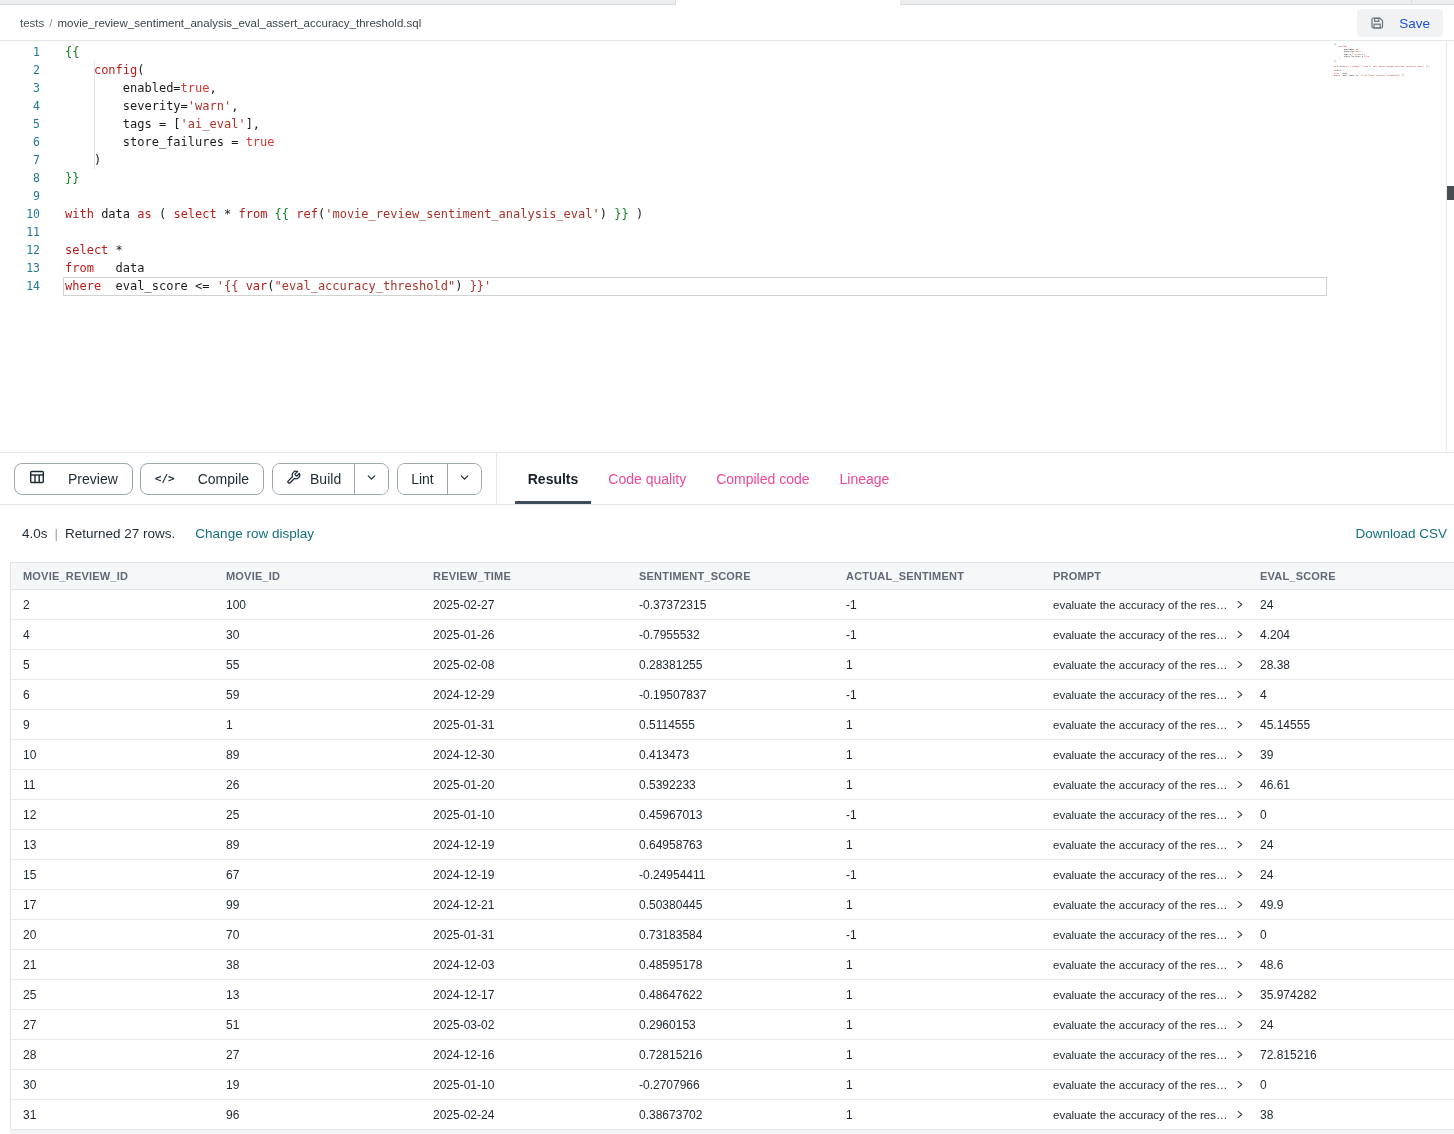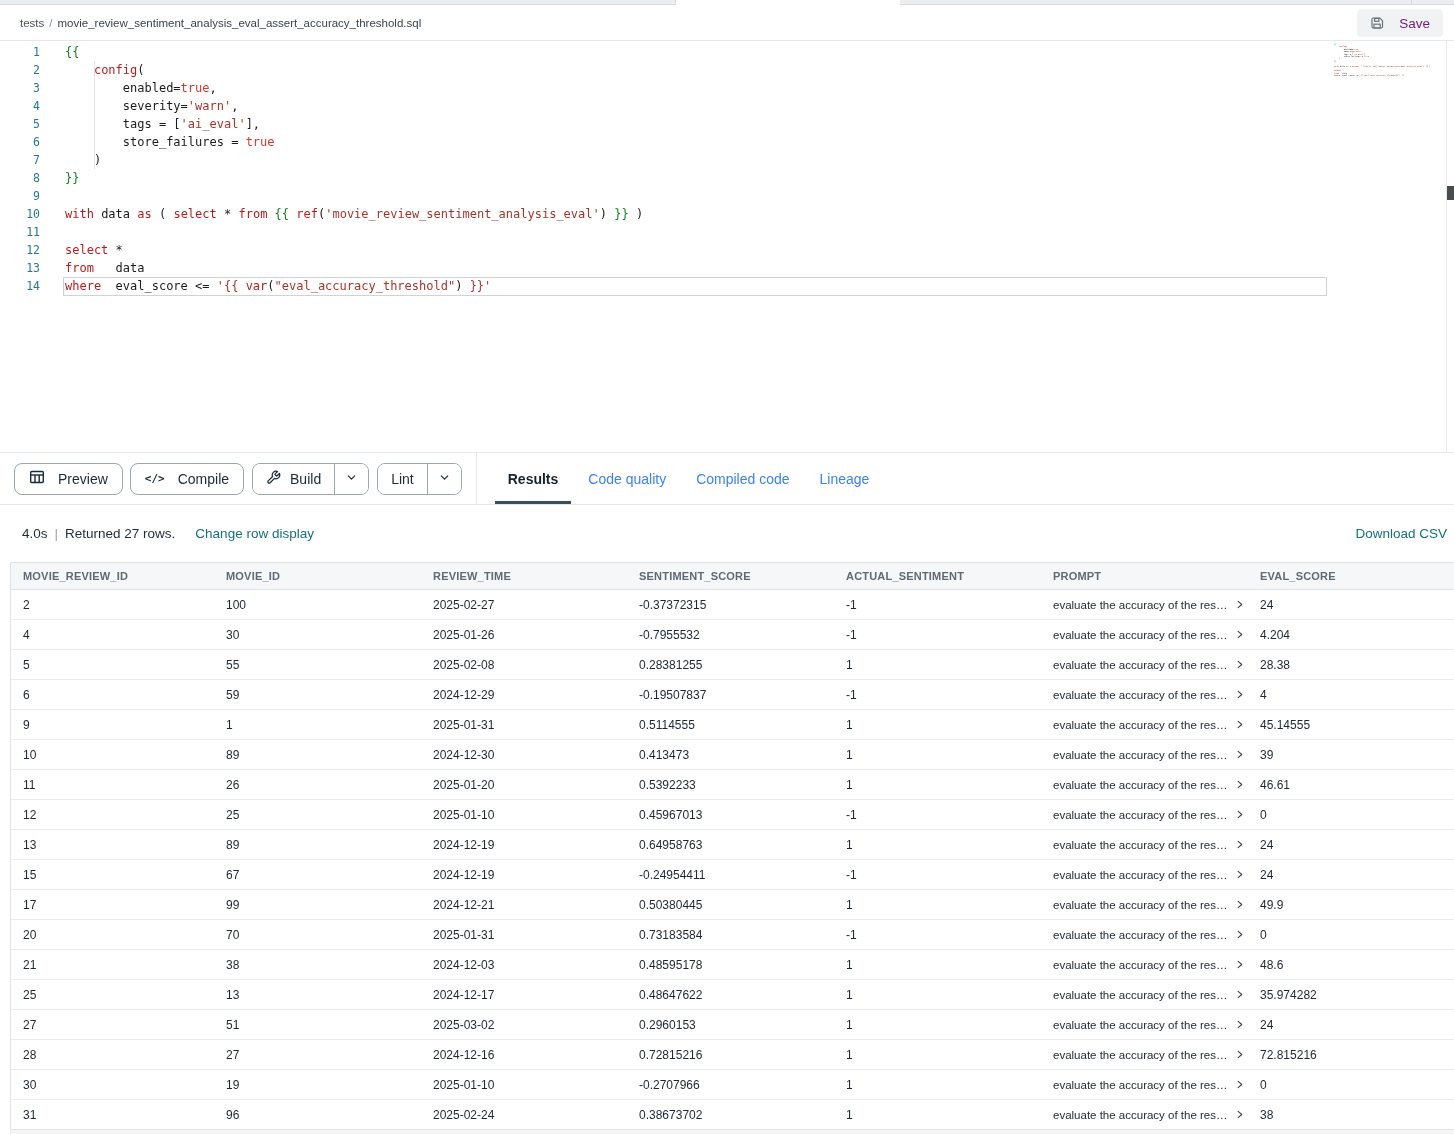--- a/index.html
+++ b/index.html
@@ -19,21 +19,21 @@
   .seg-right { left:900px; right:0; }
   .seg-div   { position:absolute; top:0; left:1411px; width:1px; height:5px; background:#d8dadd; }
 
   
   .topbar { position:absolute; top:5px; left:0; right:0; height:36px;
             border-bottom:1px solid #e5e7e9; display:flex; align-items:center; background:#fff; }
   .breadcrumb { margin-left:20px; font-size:11.5px; color:#3b434c; display:flex; gap:5px; align-items:center; }
   .breadcrumb .sep { color:#8a9097; }
   .breadcrumb .folder { color:#49525b; }
   .save-btn { position:absolute; right:11px; top:4px; height:28px; padding:0 13px;
-              background:#f1f2f4; border:none; border-radius:4px; color:#701a75; font-size:13.5px;
+              background:#f1f2f4; border:none; border-radius:4px; color:#1d4ed8; font-size:13.5px;
               display:flex; align-items:center; gap:15px; font-family:inherit; cursor:pointer; }
   .save-btn svg { display:block; }
 
   
   .editor { position:absolute; top:41px; left:0; right:0; height:411px; background:#fff; }
   .code-lines { position:absolute; top:2px; left:0; }
   .code-line { display:flex; height:18px; align-items:center; font:12px "DejaVu Sans Mono", monospace; }
   .line-num { flex:0 0 40px; text-align:right; color:#237893; font-size:11.5px; }
   .code-text { padding-left:25px; white-space:pre; }
   .tok-plain { color:#1b1b1b; }
@@ -48,31 +48,31 @@
   .mini-line { height:2.4px; white-space:pre; font:2px "DejaVu Sans Mono", monospace; letter-spacing:0; }
   .editor-right-border { position:absolute; left:1446px; top:0; height:411px; width:1px; background:#e9e9e9; }
   .scroll-thumb { position:absolute; left:1447px; top:145px; width:7px; height:14px; background:#4a4d50; }
 
   
   .toolbar { position:absolute; top:452px; left:0; right:0; height:53px;
              border-top:1px solid #e5e7e9; border-bottom:1px solid #e5e7e9;
              display:flex; align-items:center; background:#fff; }
   .btn, .btn-group { border:1px solid #9ca6af; border-radius:8px; background:#fff; height:32px;
                      color:#1c2936; font-size:14px; font-family:inherit; }
-  .btn { display:flex; align-items:center; gap:13px; padding:0 14px; cursor:pointer; }
+  .btn { display:flex; align-items:center; gap:23px; padding:0 14px; cursor:pointer; }
   .btn-preview { margin-left:14px; }
   .btn-compile { margin-left:7px; }
   .btn-group { margin-left:8px; display:flex; align-items:stretch; overflow:hidden; padding:0; }
   .btn-group .main { display:flex; align-items:center; gap:9px; padding:0 13px; cursor:pointer; background:#fff; border:none; font-size:14px; color:#1c2936; font-family:inherit; }
   .btn-group .caret { width:34px; display:flex; align-items:center; justify-content:center;
                       border:none; border-left:1px solid #9ca6af; background:#fff; cursor:pointer; }
   .code-glyph { font:bold 11px "DejaVu Sans Mono", monospace; color:#1c2936; }
 
   .tabs { display:flex; height:100%; margin-left:14px; border-left:1px solid #e5e7e9; padding-left:16px; }
-  .tab { position:relative; display:flex; align-items:center; padding:0 15px; font-size:14px; color:#3b82f6; cursor:pointer; }
+  .tab { position:relative; display:flex; align-items:center; padding:0 15px; font-size:14px; color:#ec4899; cursor:pointer; }
   .tab.active { color:#15212b; font-weight:bold; }
   .tab.active::after { content:""; position:absolute; left:2px; right:2px; bottom:0; height:3px; background:#3d4d5c; }
 
   
   .statusbar { position:absolute; top:505px; left:12px; right:0; height:57px; display:flex; align-items:center; font-size:13.5px; background:#fff; }
   .statusbar .left { margin-left:10px; display:flex; align-items:center; gap:7px; color:#1f2b36; }
   .statusbar .pipe { color:#99a1a9; }
   .link { color:#15707e; cursor:pointer; text-decoration:none; }
   .change-rows { margin-left:20px; }
   .download { margin-left:auto; margin-right:7px; }

